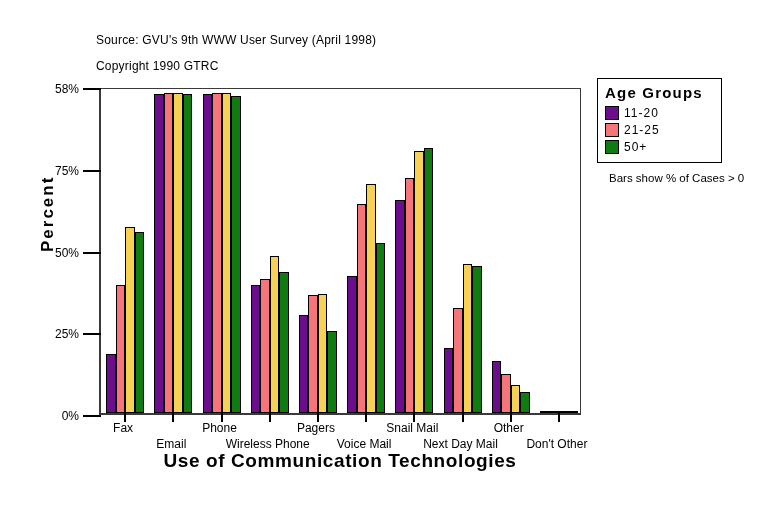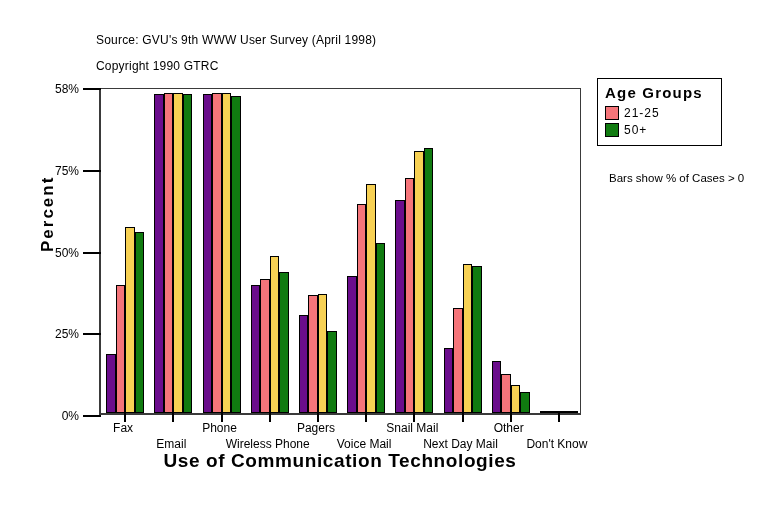--- a/index.html
+++ b/index.html
@@ -262,33 +262,37 @@
       <div class="x-tick" style="left: 457.9px;"></div>
     </div>
 </div>
 
 <div id="x-axis-title">Use of Communication Technologies</div>
 
 <div id="legend">
   <div id="legend-title">Age Groups</div>
   <div id="legend-rows">
       <div class="legend-row">
+        <span class="legend-swatch" style="background: rgb(107, 13, 140);"></span>
+        <span class="legend-label">11-20</span>
+      </div>
+      <div class="legend-row">
         <span class="legend-swatch" style="background: rgb(245, 117, 122);"></span>
         <span class="legend-label">21-25</span>
       </div>
       <div class="legend-row">
         <span class="legend-swatch" style="background: rgb(16, 123, 16);"></span>
         <span class="legend-label">50+</span>
       </div>
     </div>
 </div>
 <div id="legend-footnote">Bars show % of Cases &gt; 0</div>
 
 <div class="x-label row-a" style="left: 123.1px;">Fax</div>
 <div class="x-label row-b" style="left: 171.3px;">Email</div>
 <div class="x-label row-a" style="left: 219.5px;">Phone</div>
 <div class="x-label row-b" style="left: 267.7px;">Wireless Phone</div>
 <div class="x-label row-a" style="left: 315.9px;">Pagers</div>
 <div class="x-label row-b" style="left: 364.1px;">Voice Mail</div>
 <div class="x-label row-a" style="left: 412.3px;">Snail Mail</div>
 <div class="x-label row-b" style="left: 460.5px;">Next Day Mail</div>
 <div class="x-label row-a" style="left: 508.7px;">Other</div>
-<div class="x-label row-b" style="left: 556.9px;">Don't Know</div>
+<div class="x-label row-b" style="left: 556.9px;">Don't Other</div>
 
 </body></html>

